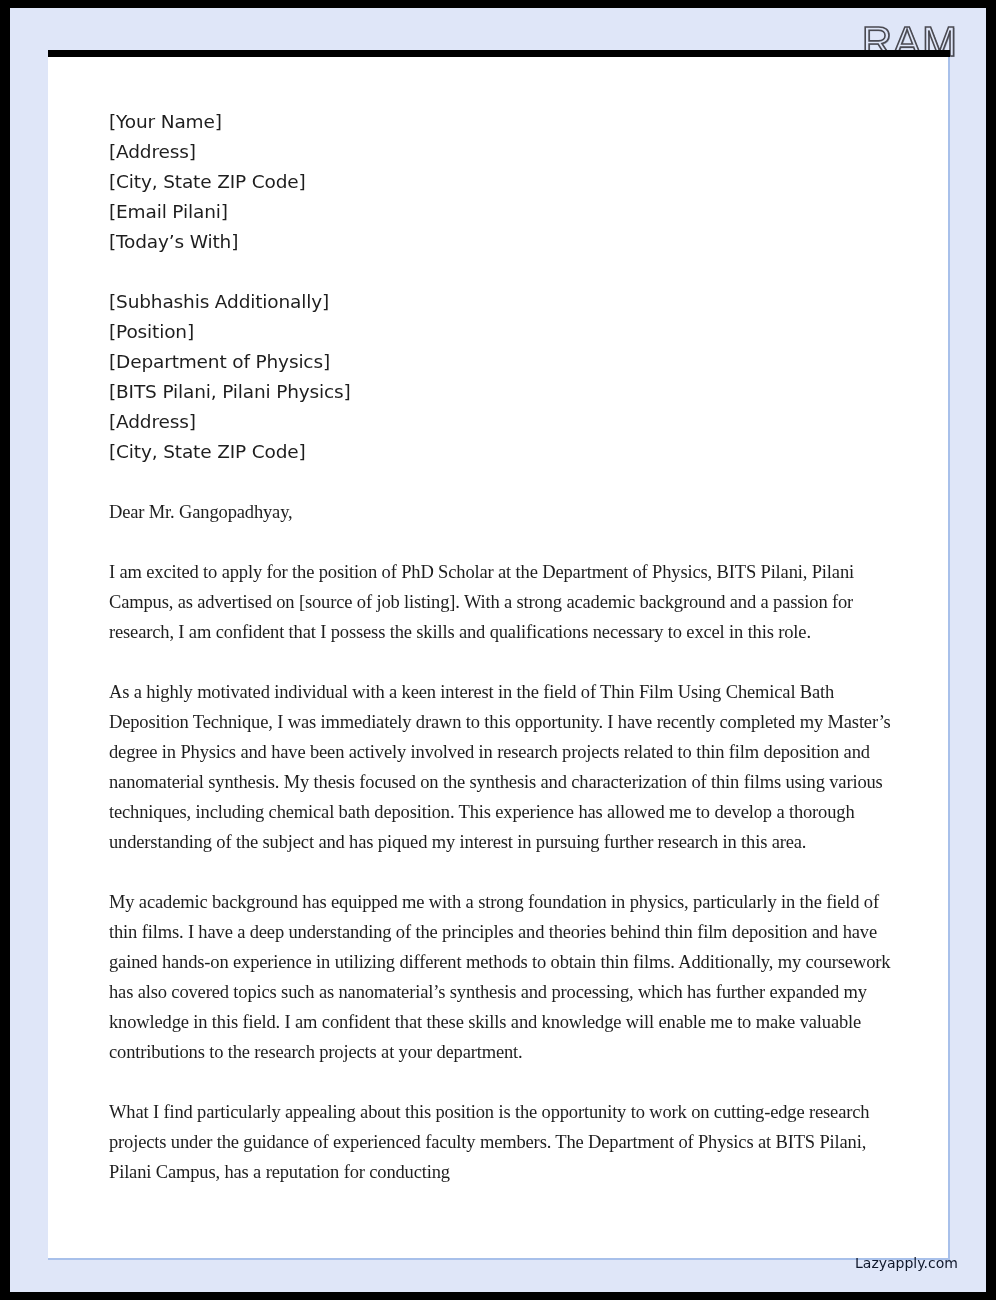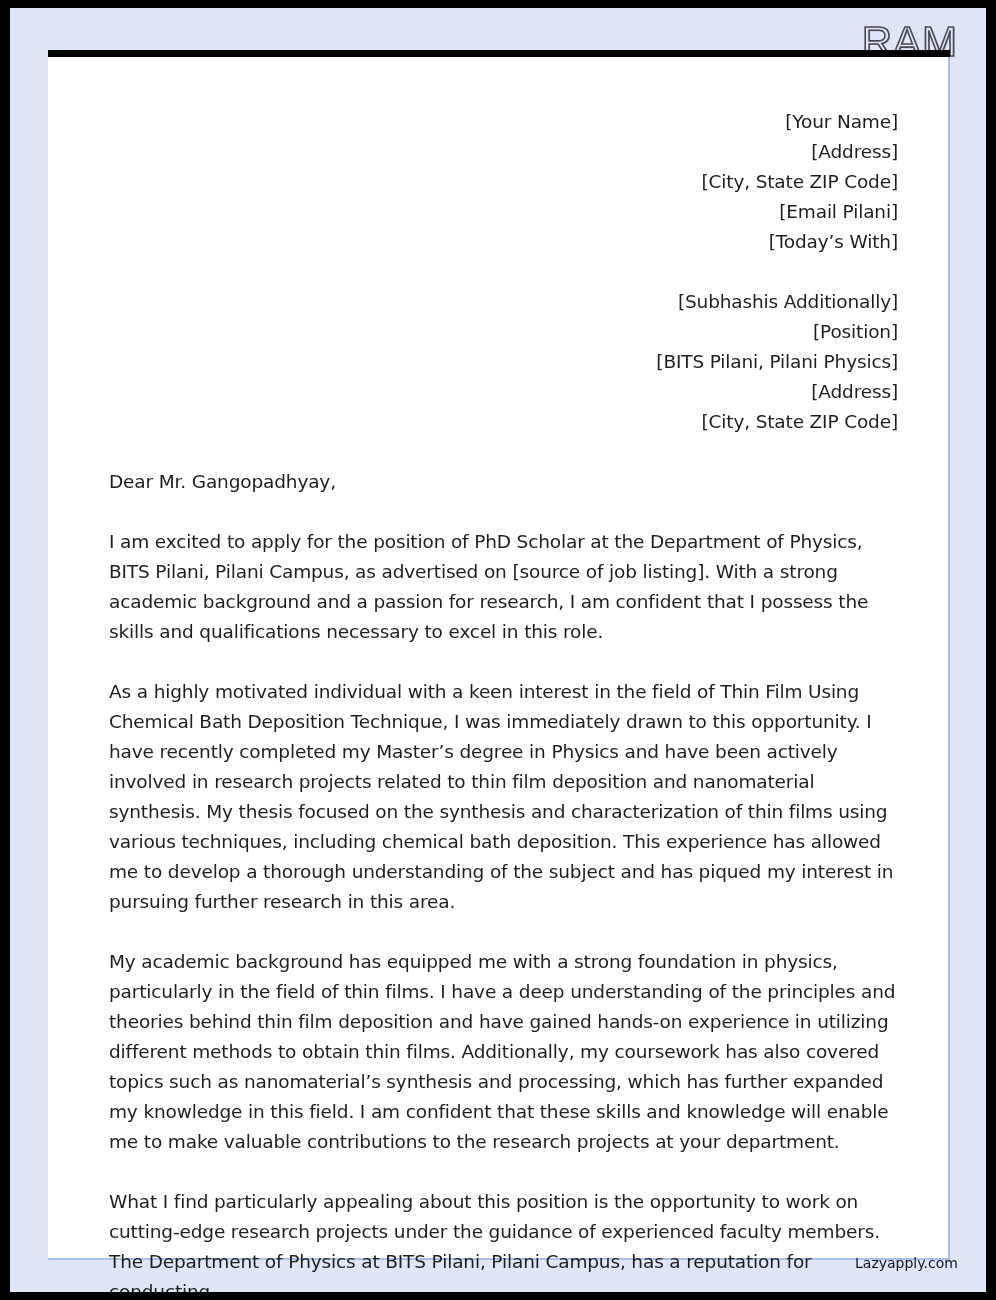--- a/index.html
+++ b/index.html
@@ -90,32 +90,32 @@
     box-sizing: border-box;
     font-family: "DejaVu Sans", sans-serif;
     font-size: 18.5px;
     line-height: 30px;
     color: #1e1e1e;
     letter-spacing: -0.15px;
   }
   .letter .addr-line {
     display: block;
     white-space: nowrap;
-    text-align: right;
   }
   .block {
     margin: 0 0 30px 0;
   }
   .block:last-child {
     margin-bottom: 0;
   }
   .para {
     margin: 0 0 30px 0;
     text-align: left;
     max-width: 790px;
+    font-family: Liberation Serif, serif;
   }
 
   
   .watermark {
     position: absolute;
     left: 845px;
     top: 1243px;
     font-family: "DejaVu Sans", sans-serif;
     font-size: 14px;
     line-height: 16px;
@@ -141,20 +141,21 @@
         <span class="addr-line">[Your Name]</span>
         <span class="addr-line">[Address]</span>
         <span class="addr-line">[City, State ZIP Code]</span>
         <span class="addr-line">[Email Pilani]</span>
         <span class="addr-line">[Today’s With]</span>
       </div>
 
       <div class="block">
         <span class="addr-line">[Subhashis Additionally]</span>
         <span class="addr-line">[Position]</span>
+        <span class="addr-line">[Department of Physics]</span>
         <span class="addr-line">[BITS Pilani, Pilani Physics]</span>
         <span class="addr-line">[Address]</span>
         <span class="addr-line">[City, State ZIP Code]</span>
       </div>
 
       <p class="para">Dear Mr. Gangopadhyay,</p>
 
       <p class="para">I am excited to apply for the position of PhD Scholar at the Department of Physics, BITS Pilani, Pilani Campus, as advertised on [source of job listing]. With a strong academic background and a passion for research, I am confident that I possess the skills and qualifications necessary to excel in this role.</p>
       <p class="para">As a highly motivated individual with a keen interest in the field of Thin Film Using Chemical Bath Deposition Technique, I was immediately drawn to this opportunity. I have recently completed my Master’s degree in Physics and have been actively involved in research projects related to thin film deposition and nanomaterial synthesis. My thesis focused on the synthesis and characterization of thin films using various techniques, including chemical bath deposition. This experience has allowed me to develop a thorough understanding of the subject and has piqued my interest in pursuing further research in this area.</p>
       <p class="para">My academic background has equipped me with a strong foundation in physics, particularly in the field of thin films. I have a deep understanding of the principles and theories behind thin film deposition and have gained hands-on experience in utilizing different methods to obtain thin films. Additionally, my coursework has also covered topics such as nanomaterial’s synthesis and processing, which has further expanded my knowledge in this field. I am confident that these skills and knowledge will enable me to make valuable contributions to the research projects at your department.</p>

